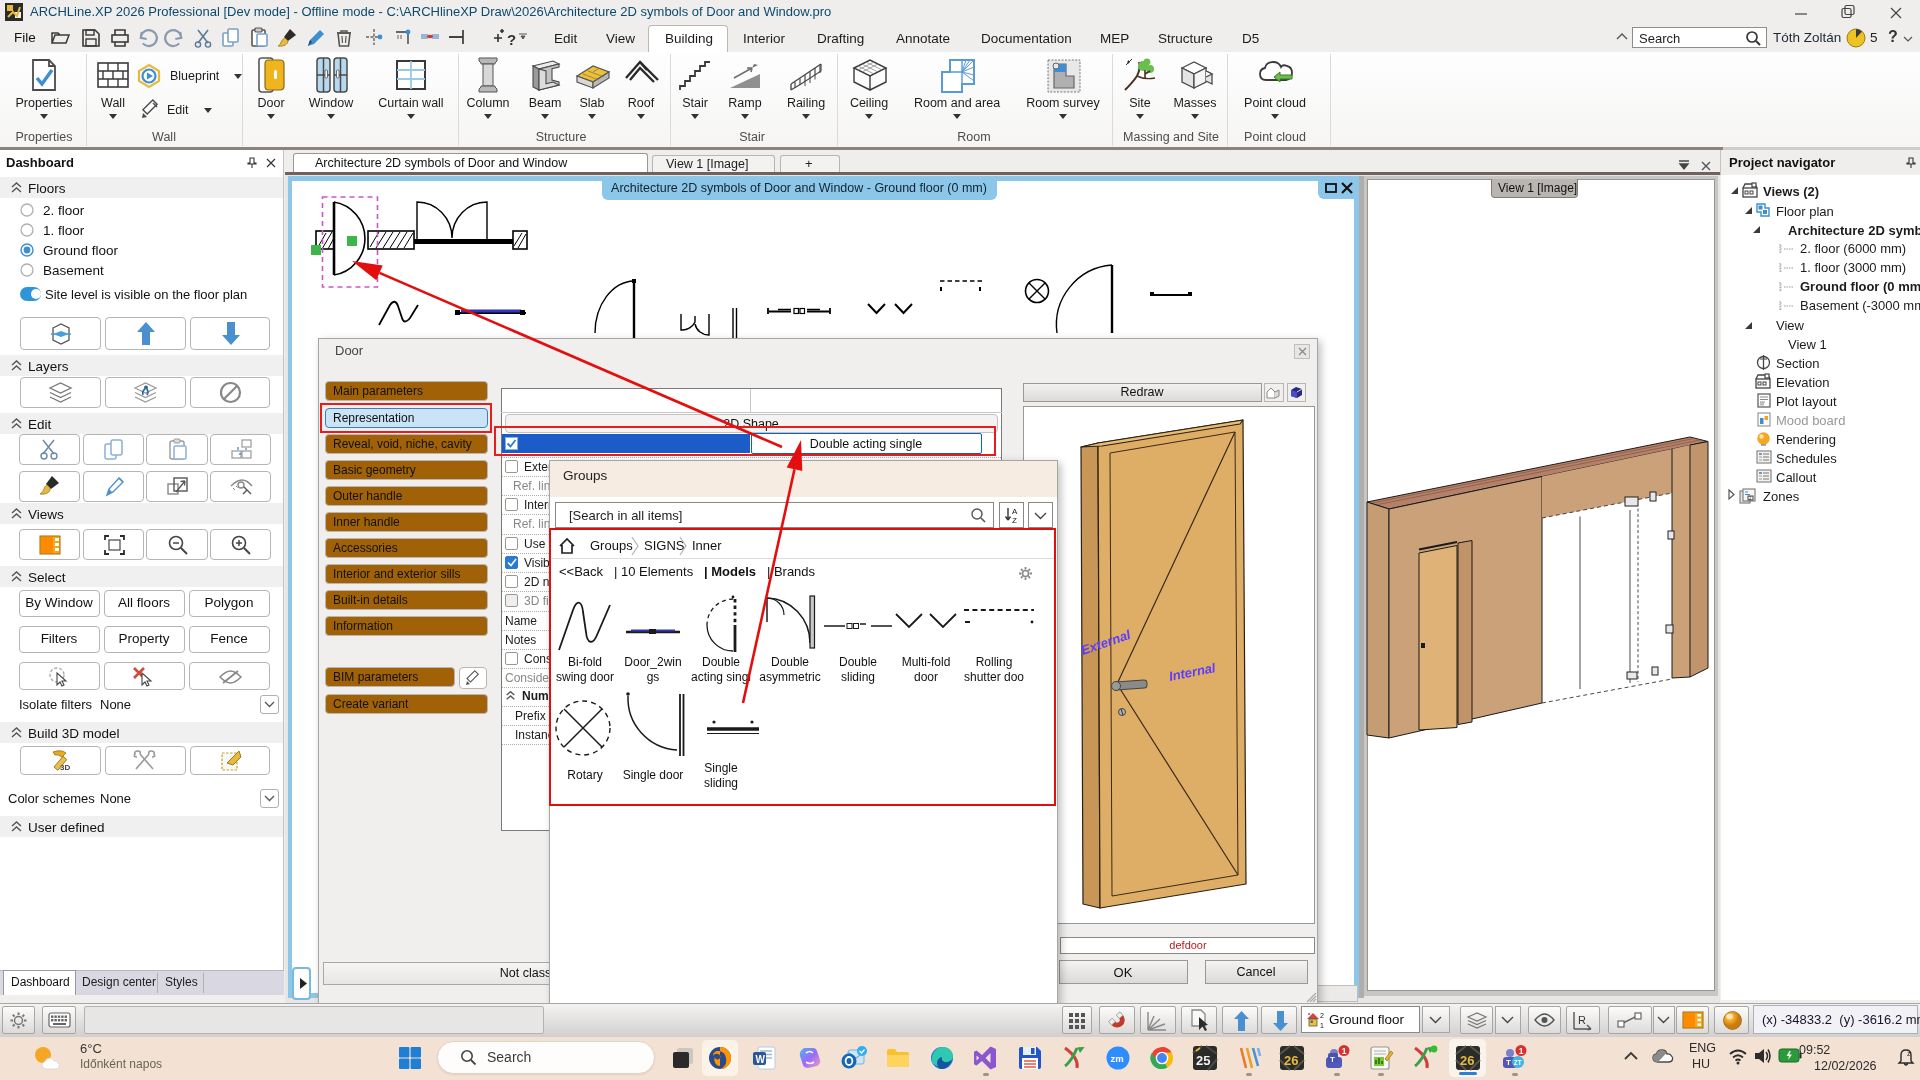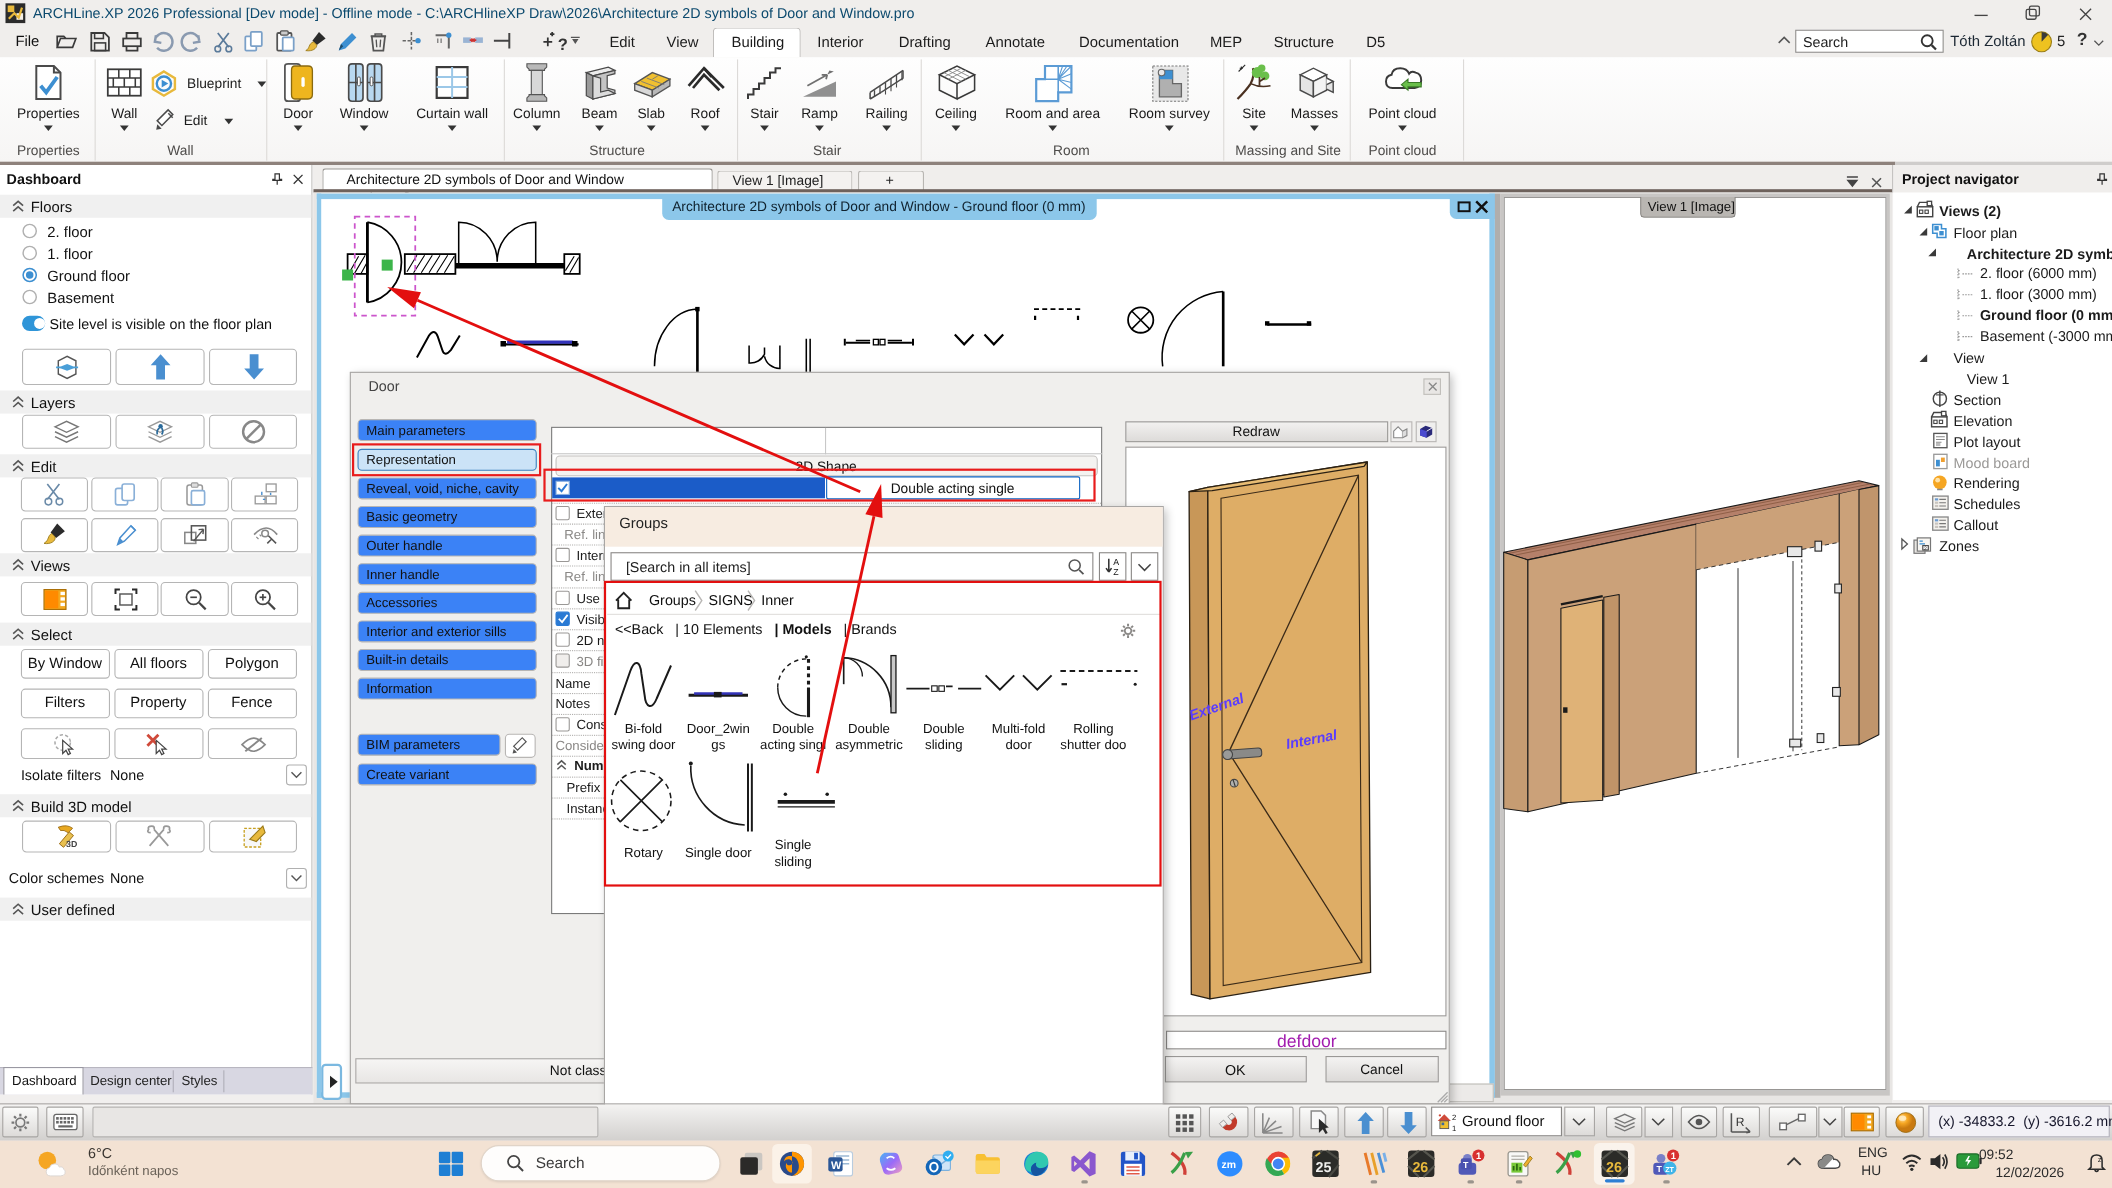--- a/index.html
+++ b/index.html
@@ -885,21 +885,21 @@
  <div class="pn" style="left:1763px;top:489px;">Zones</div>
 </div>
 
 <div id="doordlg">
  <div class="abs" style="left:318px;top:338px;width:1000px;height:666px;background:#f0efed;border:1px solid #a8a6a4;box-shadow:3px 3px 8px rgba(0,0,0,0.25);"></div>
  <div class="txt" style="left:335px;top:343px;font-size:13px;color:#444;">Door</div>
  <div class="abs" style="left:1294px;top:344px;width:16px;height:15px;background:#e8e6e4;border:1px solid #c0beba;"></div>
  <svg class="abs" style="left:1298px;top:347px;" width="9" height="9" viewBox="0 0 9 9">
       <path d="M1 1 L8 8 M8 1 L1 8" stroke="#888" stroke-width="1.2"></path>
     </svg>
- <style>.nav{position:absolute;left:325px;width:163px;height:20px;background:#3b82f6;border:1px solid #b8b6b4;border-radius:4px;font-size:12px;color:#111;padding:2px 0 0 7px;white-space:nowrap;overflow:hidden;}</style>
+ <style>.nav{position:absolute;left:325px;width:163px;height:20px;background:#a16207;border:1px solid #b8b6b4;border-radius:4px;font-size:12px;color:#111;padding:2px 0 0 7px;white-space:nowrap;overflow:hidden;}</style>
  <div class="nav" style="top:381px;">Main parameters</div>
  <div class="nav" style="top:408px;background:#cbe3f7;border-color:#3a80c0;">Representation</div>
  <div class="abs" style="left:320px;top:403px;width:172px;height:30px;border:2.5px solid #e81c1c;"></div>
  <div class="nav" style="top:434px;">Reveal, void, niche, cavity</div>
  <div class="nav" style="top:460px;">Basic geometry</div>
  <div class="nav" style="top:486px;">Outer handle</div>
  <div class="nav" style="top:512px;">Inner handle</div>
  <div class="nav" style="top:538px;">Accessories</div>
  <div class="nav" style="top:564px;">Interior and exterior sills</div>
  <div class="nav" style="top:590px;">Built-in details</div>
@@ -1009,21 +1009,21 @@
   </g>
   <rect x="1113" y="681" width="34" height="8" rx="3" transform="rotate(-4 1130 685)" fill="#8a8a88" stroke="#444" stroke-width="1"></rect>
   <circle cx="1116" cy="686" r="4.5" fill="#9a9a98" stroke="#444" stroke-width="1"></circle>
   <circle cx="1122" cy="712" r="3.5" fill="#b0b0ae" stroke="#444" stroke-width="1"></circle>
   <path d="M1121 709 L1123 715" stroke="#333" stroke-width="1"></path>
   <text x="1083" y="655" font-size="13" font-style="italic" font-weight="bold" fill="#5a3cff" transform="rotate(-19 1083 655)">External</text>
   <text x="1170" y="681" font-size="13" font-style="italic" font-weight="bold" fill="#5a3cff" transform="rotate(-11 1170 681)">Internal</text>
  </svg>
 
  <div class="abs" style="left:1060px;top:937px;width:255px;height:17px;background:#fff;border:1px solid #8a8886;"></div>
- <div class="txt" style="left:1188px;top:939px;transform:translateX(-50%);font-size:16px;color:#a21caf;">defdoor</div>
+ <div class="txt" style="left:1188px;top:939px;transform:translateX(-50%);font-size:11px;color:#b91c1c;">defdoor</div>
  <div class="abs" style="left:1059px;top:960px;width:129px;height:24px;background:linear-gradient(#f4f3f2,#dcdad8);border:1px solid #9a9896;"></div>
  <div class="txt" style="left:1123px;top:965px;transform:translateX(-50%);font-size:13px;color:#111;">OK</div>
  <div class="abs" style="left:1205px;top:960px;width:103px;height:24px;background:linear-gradient(#f4f3f2,#dcdad8);border:1px solid #9a9896;"></div>
  <div class="txt" style="left:1256px;top:965px;transform:translateX(-50%);font-size:12.5px;color:#111;">Cancel</div>
  <svg class="abs" style="left:1305px;top:992px;" width="12" height="11" viewBox="0 0 12 11">
       <path d="M2 10 L11 1 M5 10 L11 4 M8 10 L11 7" stroke="#aaa" stroke-width="1.2"></path>
     </svg>
 </div>
 
 <div id="groupsdlg">

